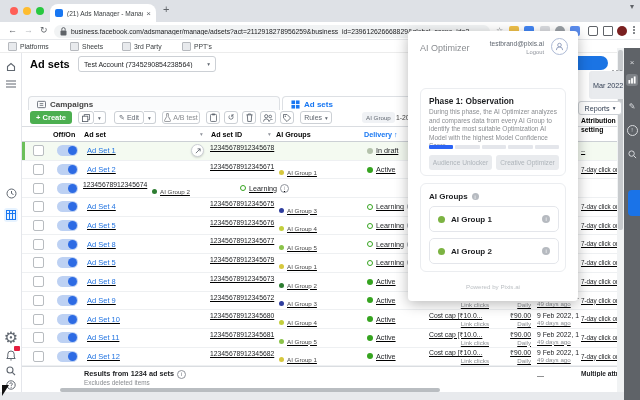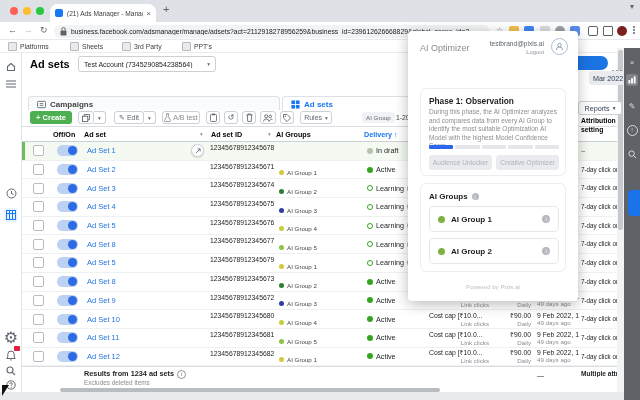--- a/index.html
+++ b/index.html
@@ -52,21 +52,21 @@
        display:flex;align-items:center;justify-content:center;font-size:7px;color:#606770;}
   .btn.green{border:none;background:#4caf50;color:#fff;font-weight:bold;font-size:7.5px;}
   .chip{position:absolute;top:2px;height:11px;background:#f0f2f5;border-radius:3px;display:flex;align-items:center;
         padding:0 4px;font-size:6.2px;color:#606770;box-sizing:border-box;}
   
   .thead{position:absolute;left:22px;top:126px;width:595px;height:16px;background:#fff;border-top:1px solid #dadde1;border-bottom:1px solid #ccd0d5;box-sizing:border-box;}
   .th{position:absolute;top:3px;font-size:7.2px;font-weight:bold;color:#050505;}
   .thblue{color:#1877f2;}
   .thsort{position:absolute;top:4px;font-size:5.5px;color:#90949c;}
   .attrhead{position:absolute;left:581px;top:117px;width:36px;font-size:6.8px;font-weight:bold;color:#050505;line-height:8.5px;}
-  .rows{position:absolute;left:22px;top:142px;width:595px;}
+  .rows{position:absolute;left:22px;top:142px;width:595px;text-decoration:underline;}
   .trow{display:flex;height:18.7px;border-bottom:1px solid #eef0f2;box-sizing:border-box;background:#fff;}
   .trow.sel{background:#f4faf1;}
   .cstripe{width:3px;flex:none;} .trow.sel .cstripe{background:#6bbf59;}
   .ccb{width:26px;flex:none;display:flex;align-items:center;justify-content:center;}
   .cb{width:9px;height:9px;border:1px solid #b8bcc0;border-radius:2px;background:#fff;}
   .ctg{width:32px;flex:none;display:flex;align-items:center;justify-content:center;}
   .tg{width:21px;height:11px;border-radius:6px;background:#bdd1f3;position:relative;}
   .tg:after{content:"";position:absolute;right:1px;top:1px;width:9px;height:9px;border-radius:50%;background:#2d6be4;}
   .cname{width:127px;flex:none;display:flex;align-items:center;}
   .rlink{font-size:7.5px;color:#2374e1;margin-left:4px;}
@@ -421,23 +421,20 @@
     </div>
 
     <div class="trow">
       <div class="cstripe"></div>
       <div class="ccb">
           <span class="cb"></span>
         </div>
       <div class="ctg">
           <span class="tg"></span>
         </div>
-      <div class="cname">
-          <span class="rlink">Ad Set 3</span>
-        </div>
       <div class="cid">12345678912345674</div>
       <div class="cgrp">
           <span class="gdot" style="background:#2e7d32"></span>
           <span class="gtxt">AI Group 2</span>
         </div>
       <div class="cdel">
           <span class="ddot" style="background:#fff;border:1px solid #36a420"></span>
           <span class="dtxt">Learning</span>
           <span class="inf" style=""></span>
         </div>
@@ -783,21 +780,21 @@
   <span class="abs" style="left:537px;top:372px;font-size:7px;color:#1c1e21;z-index:2;">—</span>
   <span class="abs" style="left:581px;top:370px;width:36px;font-size:6.6px;font-weight:bold;color:#1c1e21;white-space:nowrap;overflow:hidden;z-index:2;">Multiple attrib...</span>
 
   <div class="hscroll"></div>
   <div class="vtrack"></div>
   <div class="vthumb"></div>
   <div class="botstrip"></div>
 
   <div class="bluepill"></div>
   <span class="hdots" style="position:absolute;left:611px;top:61px;z-index:20;"><i></i><i></i><i></i></span>
-  <div class="railchip" style="left:589px;top:71px;width:44px;height:14px;background:#e9ebee;border-radius:3px;text-align:right;">
+  <div class="railchip" style="left:589px;top:71px;width:44px;height:28px;background:#e9ebee;border-radius:3px;text-align:right;">
       <span>Mar 2022</span>
       <span style="font-size:5.5px;margin-left:3px;">▾</span>
     </div>
   <div class="railchip" style="left:578px;top:101px;width:44px;height:14px;background:#fff;border:1px solid #ccd0d5;border-radius:3px;">
       <span>Reports</span>
       <span style="font-size:5.5px;margin-left:3px;">▾</span>
     </div>
 
   <div class="panel">
     <span class="ptl">AI Optimizer</span>

